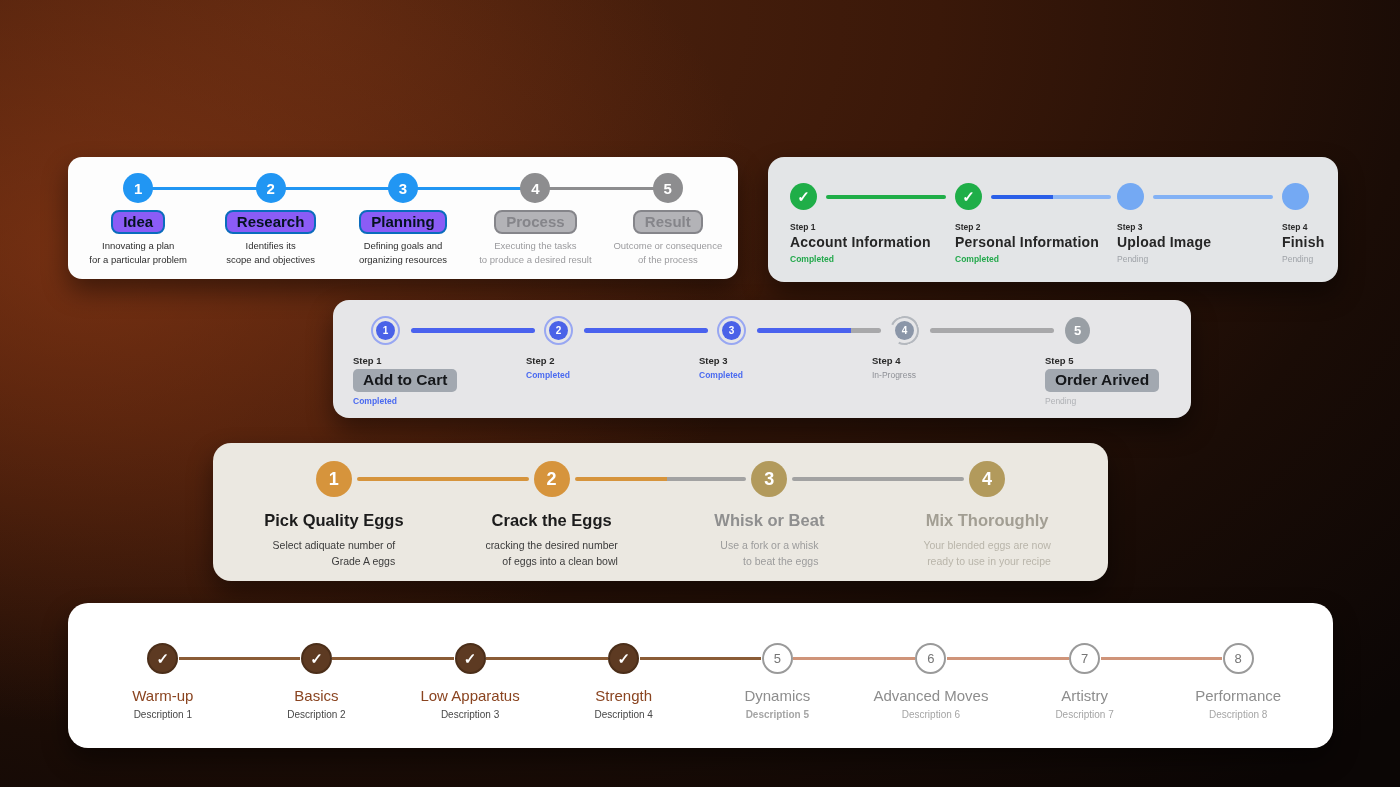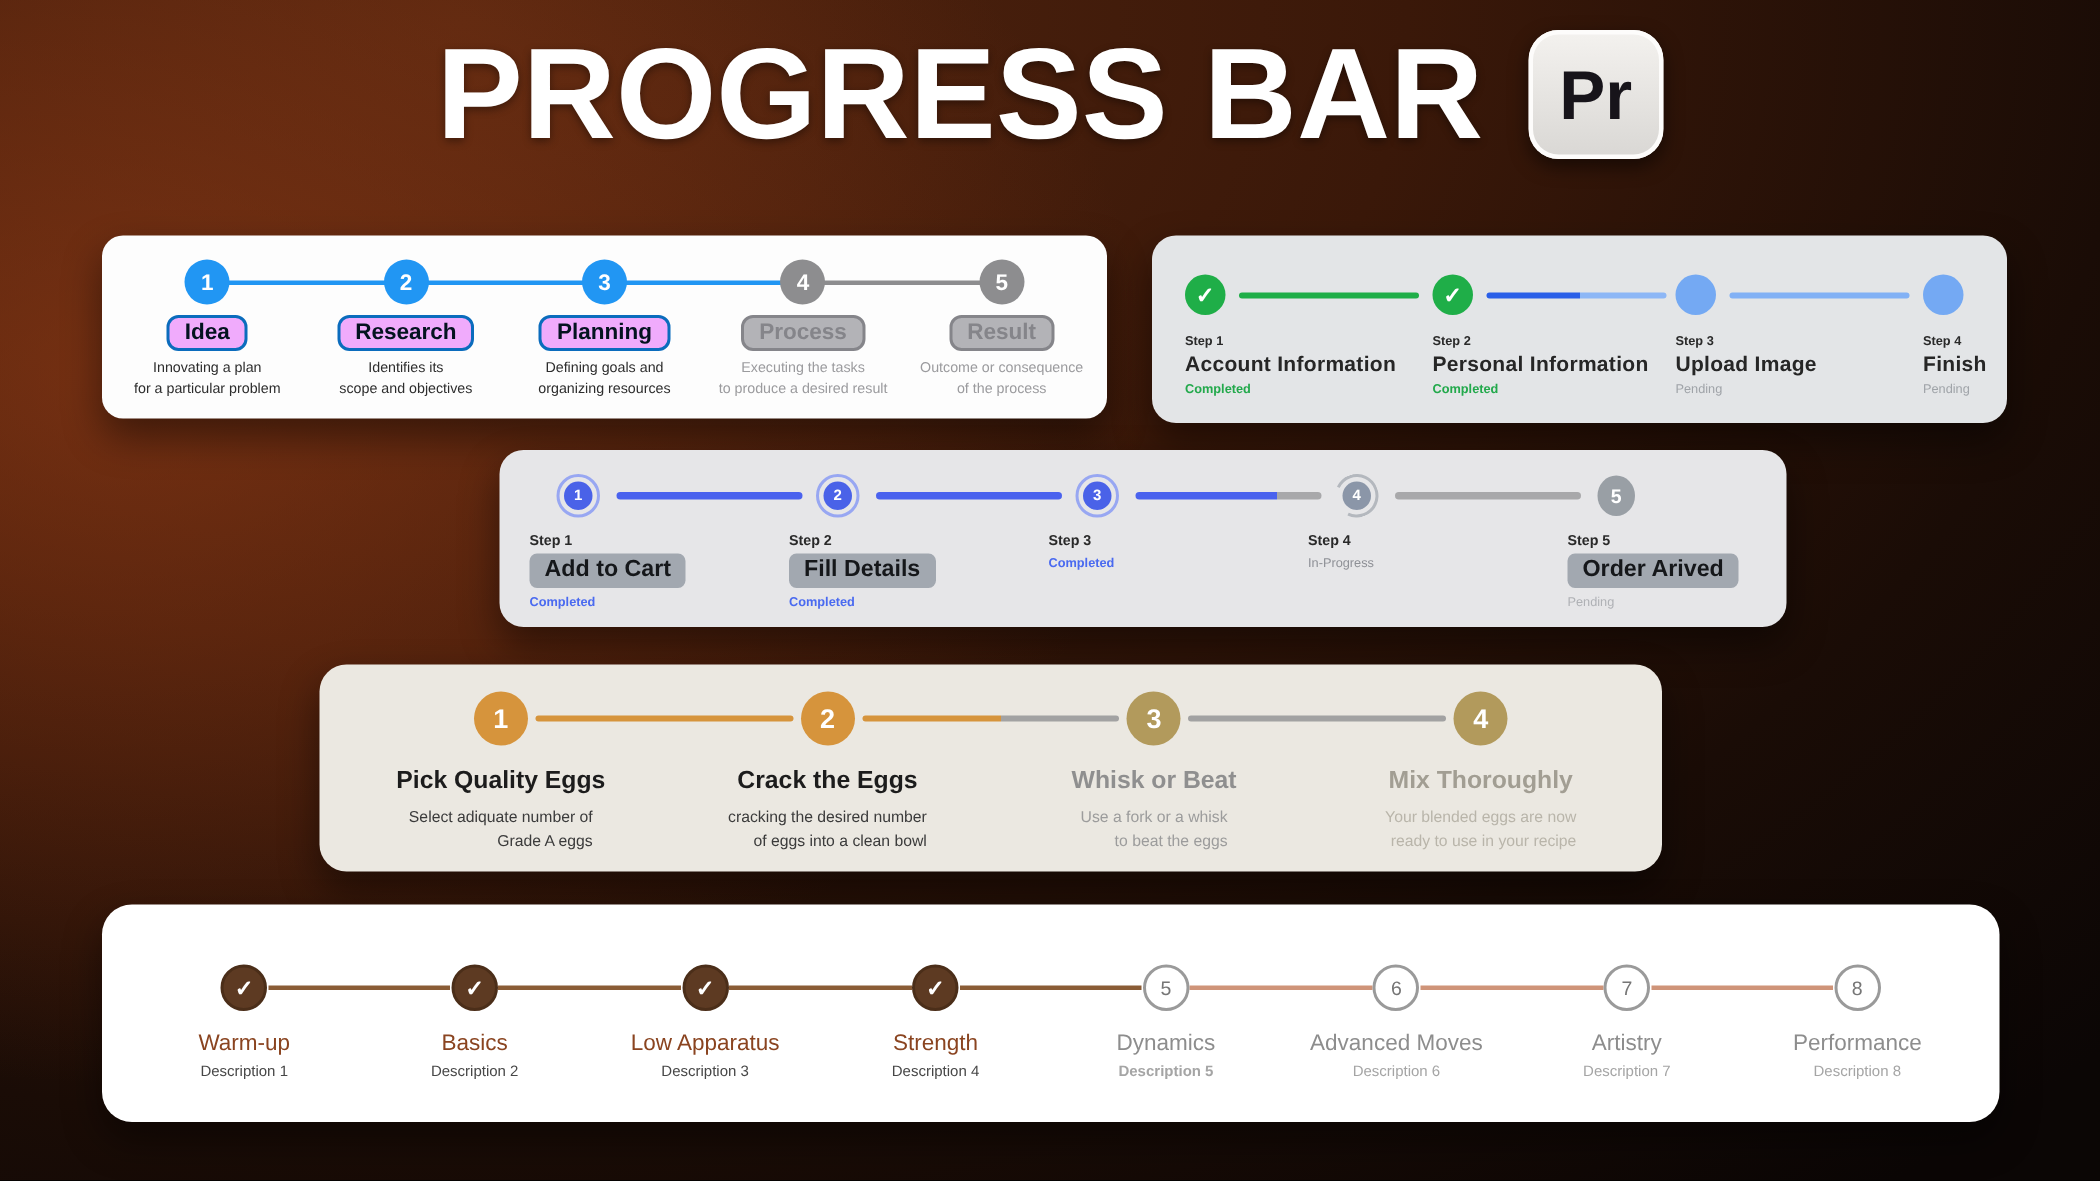--- a/index.html
+++ b/index.html
@@ -20,21 +20,21 @@
   .card{position:absolute;box-shadow:0 12px 26px rgba(0,0,0,.45);box-sizing:border-box;}
   .circle{border-radius:50%;display:flex;align-items:center;justify-content:center;color:#fff;font-weight:bold;box-sizing:border-box;z-index:2;}
   
   .card1{left:68px;top:157px;width:670px;height:122px;background:#fdfdfd;border-radius:14px;
     padding:16px 4px 0;display:grid;grid-template-columns:repeat(5,1fr);}
   .c1step{position:relative;display:flex;flex-direction:column;align-items:center;}
   .c1circle{width:30px;height:30px;background:#2196f3;font-size:15px;}
   .c1step.pending .c1circle{background:#8d8d8f;}
   .c1line{position:absolute;top:13.5px;left:calc(50% + 14px);width:calc(100% - 28px);height:3px;background:#2196f3;}
   .c1step.seg-gray .c1line{background:#8d8d8f;}
-  .c1pill{margin-top:7px;padding:1px 10px 2px;border-radius:8px;background:#f0abfc;border:2px solid #0b6cbd;
+  .c1pill{margin-top:7px;padding:1px 10px 2px;border-radius:8px;background:#8b5cf6;border:2px solid #0b6cbd;
     font-weight:bold;font-size:15px;color:#041320;}
   .c1step.pending .c1pill{background:#b3b3b7;border-color:#85858a;color:#85858a;}
   .c1desc{margin-top:5px;font-size:9.5px;line-height:1.5;text-align:center;color:#2d2d2d;white-space:pre-line;}
   .c1step.pending .c1desc{color:#9b9b9e;}
   
   .card2{left:768px;top:157px;width:570px;height:125px;background:#e3e5e7;border-radius:16px;
     padding:26px 0 0 22px;display:grid;grid-template-columns:165px 162px 165px auto;}
   .c2step{position:relative;}
   .c2circle{width:27px;height:27px;background:#1fae48;font-size:15px;}
   .c2step.pending .c2circle{background:#74a9f3;}
@@ -93,26 +93,20 @@
   .c5step.upcoming .c5label{color:#8d8d8d;}
   .c5desc{margin-top:5px;font-size:10px;color:#474747;}
   .c5step.current .c5desc{font-weight:bold;color:#2b2b2b;}
   .c5step.upcoming .c5desc{color:#a5a5a5;}
 </style>
 </head>
 <body>
 
 <div class="stage">
 
-  <div class="header">
-    <div class="title">PROGRESS BAR</div>
-    <div class="pr-badge">
-      <span>Pr</span>
-    </div>
-  </div>
 
   <div class="card card1">
     <div class="c1step done">
       <div class="c1line"></div>
       <div class="circle c1circle">1</div>
       <div class="c1pill">Idea</div>
       <div class="c1desc">Innovating a plan
 for a particular problem</div>
     </div>
     <div class="c1step done">
@@ -187,21 +181,20 @@
       <div class="c3steplabel">Step 1</div>
       <div><span class="c3pill">Add to Cart</span></div>
       <div class="c3status">Completed</div>
     </div>
     <div class="c3step done">
       <div class="c3ring">
         <div class="circle c3circle">2</div>
         </div>
       <div class="c3line"></div>
       <div class="c3steplabel">Step 2</div>
-      <div><span class="c3pill">Fill Details</span></div>
       <div class="c3status">Completed</div>
     </div>
     <div class="c3step done seg-mix">
       <div class="c3ring">
         <div class="circle c3circle">3</div>
         </div>
       <div class="c3line"></div>
       <div class="c3steplabel">Step 3</div>
       <div class="c3status">Completed</div>
     </div>

